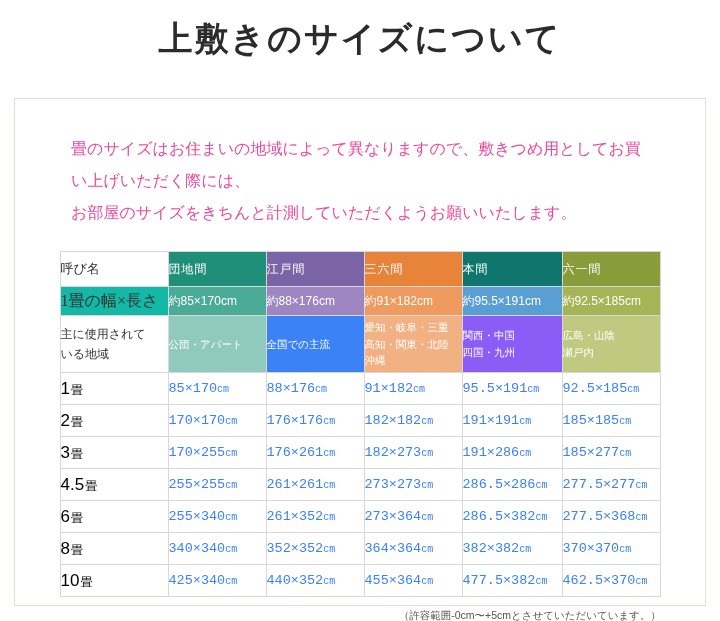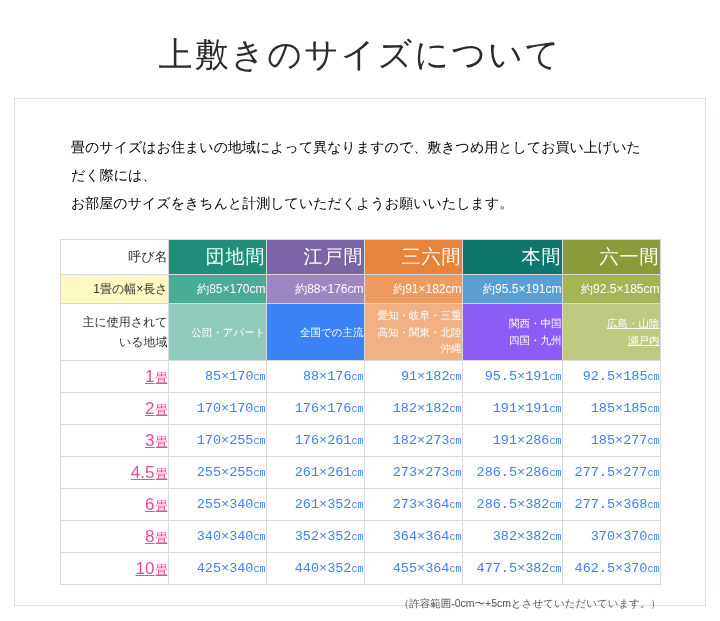--- a/index.html
+++ b/index.html
@@ -17,79 +17,80 @@
   .page {
     position: relative;
     width: 720px;
     height: 621px;
     box-sizing: border-box;
   }
   .title {
     text-align: center;
     font-family: "Liberation Serif", serif;
     font-size: 34px;
-    font-weight: normal;
+    font-weight: bold;
     letter-spacing: 2px;
     color: #2b2b2b;
     margin: 0;
-    padding-top: 32px;
+    padding-top: 16px;
   }
   .frame {
     position: absolute;
     left: 14px;
     top: 98px;
     width: 692px;
     height: 508px;
     border: 1px solid #e8e0cf;
     box-sizing: border-box;
     background: #ffffff;
   }
   .intro {
     margin: 34px 56px 0 56px;
-    font-size: 14px;
+    font-size: 16px;
     line-height: 2.0;
-    color: #000000;
+    color: #ec4899;
   }
   table.sizes {
     border-collapse: collapse;
     margin: 22px auto 0 auto;
     width: 600px;
     table-layout: fixed;
   }
   table.sizes td, table.sizes th {
     border: 1px solid #d8d8d8;
-    text-align: right;
+    text-align: left;
     vertical-align: middle;
     font-weight: normal;
     padding: 0;
   }
   
   .hdr-label {
     width: 108px;
     height: 34px;
     font-size: 13px;
     color: #333;
     background: #ffffff;
   }
   .hdr-cell {
     height: 34px;
-    font-size: 19px;
+    font-size: 12px;
     color: #ffffff;
     letter-spacing: 1px;
   }
   .c0 { background: #1f8f7a; }
   .c1 { background: #7b64a6; }
   .c2 { background: #e8833a; }
   .c3 { background: #0f766e; }
   .c4 { background: #8a9b3a; }
 
   .sub-label {
     height: 28px;
-    font-size: 12px;
-    background: #fef9c3;
+    font-size: 16px;
+    background: #14b8a6;
+    font-family: Liberation Serif, serif;
   }
   .sub-cell {
     height: 28px;
     font-size: 12px;
     color: #ffffff;
   }
   .c0l { background: #4aab97; }
   .c1l { background: #9d86c2; }
   .c2l { background: #ef9a5f; }
   .c3l { background: #5a9fd4; }
@@ -105,28 +106,27 @@
     height: 56px;
     font-size: 10.5px;
     color: #ffffff;
     line-height: 1.6;
     padding: 2px 2px;
   }
   .c0a { background: #8fcabc; }
   .c1a { background: #3b82f6; }
   .c2a { background: #f2b183; }
   .c3a { background: #8b5cf6; }
-  .c4a { background: #bfc97f; text-decoration: underline; }
+  .c4a { background: #bfc97f; }
 
   .row-label {
     height: 31px;
     font-size: 17px;
     background: #ffffff;
-    color: #ec4899;
-    text-decoration: underline;
+    color: #000000;
   }
   .row-label .jo {
     font-size: 12px;
     margin-left: 1px;
   }
   .data-cell {
     height: 31px;
     font-size: 13.5px;
     color: #3b82f6;
     background: #ffffff;

